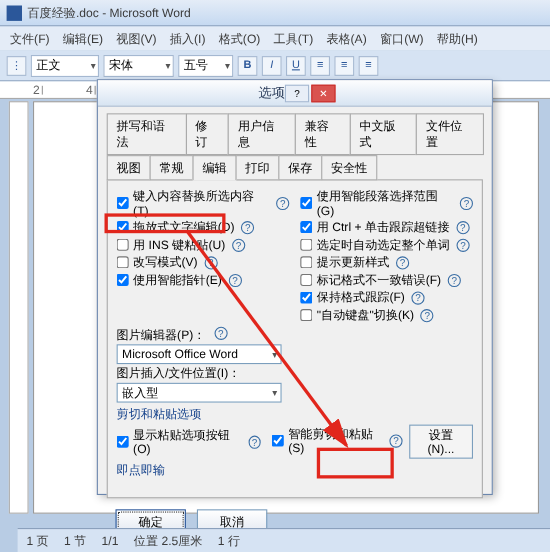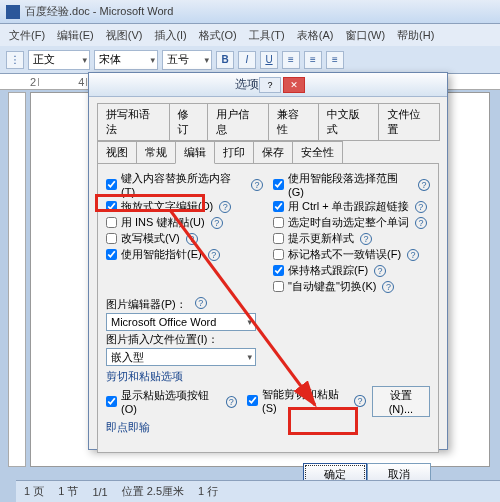--- a/index.html
+++ b/index.html
@@ -31,21 +31,21 @@
 .tab-panel{border:1px solid #aaa;padding:6px 8px;background:#f0f0f0;height:290px;margin-top:-1px;overflow:hidden}
 .section-label{color:#15428b;font-size:11px;margin:3px 0 2px 0}
 .cols{display:flex;gap:10px}
 .col{flex:1}
 .chk{display:flex;align-items:center;gap:4px;margin:1px 0;font-size:11px}
 .chk input{width:11px;height:11px}
 .combo{width:150px;height:18px;border:1px solid #7b9ebd;background:#fff;padding:0 14px 0 4px;position:relative;display:flex;align-items:center;font-size:11px;margin:1px 0}
 .combo::after{content:"▾";position:absolute;right:3px;font-size:9px;color:#555}
 .inline{display:flex;align-items:flex-start;gap:6px}
 .btn-sm{border:1px solid #7b9ebd;background:#f4f4f4;padding:1px 6px;font-size:11px}
-.dlg-buttons{display:flex;justify-content:flex-end;padding:10px 16px}
+.dlg-buttons{display:flex;justify-content:flex-start;gap:10px;padding:10px 16px}
 .dlg-btn{width:64px;height:22px;border:1px solid #7b9ebd;background:linear-gradient(#fff,#e4e9f2);display:flex;align-items:center;justify-content:center;font-size:11px}
 .dlg-btn.default{border:1px solid #2b579a;outline:1px dotted #333;outline-offset:-3px}
 .red-box{position:absolute;border:3px solid #e1261c;pointer-events:none}
 .arrow-svg{position:absolute;pointer-events:none}
 .q-icon{width:12px;height:12px;border:1px solid #3a6ea5;color:#3a6ea5;font-size:9px;border-radius:50%;display:inline-flex;align-items:center;justify-content:center;margin-left:2px}
 </style>
 </head>
 <body>
 
 <div class="titlebar">

